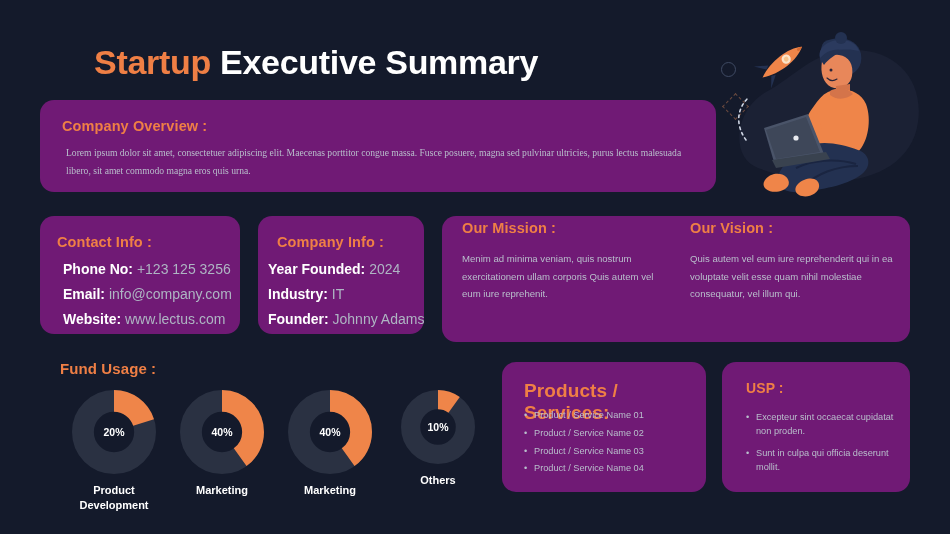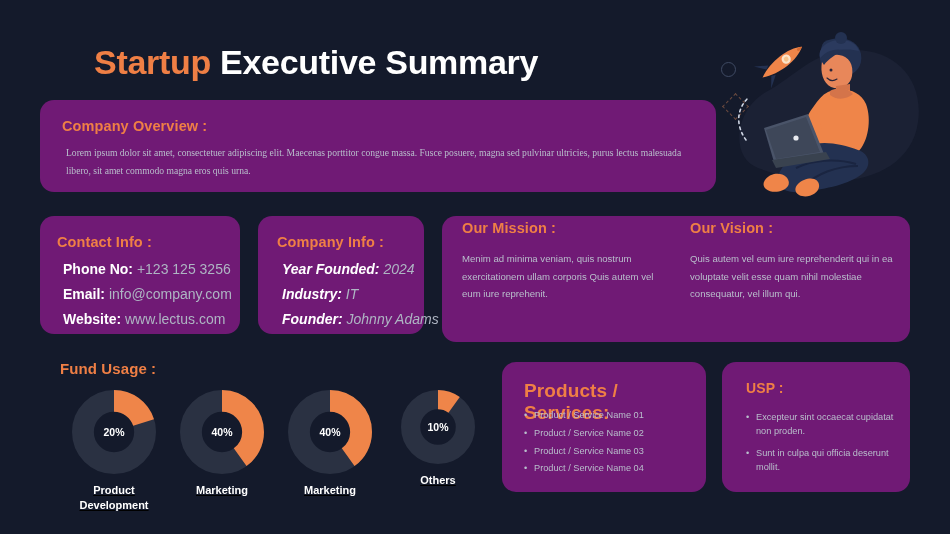--- a/index.html
+++ b/index.html
@@ -64,34 +64,34 @@
   #card-contact { left: 40px; top: 216px; width: 200px; height: 118px; }
   #card-contact .card-title { position: absolute; left: 17px; top: 18px; }
   .kv-list { position: absolute; left: 23px; top: 46px; }
   .kv-row { margin-bottom: 11px; font-size: 14px; line-height: 1; white-space: nowrap; }
   .kv-key { color: #ffffff; font-weight: bold; }
   .kv-val { color: #aeb5c3; font-weight: 400; }
 
   
   #card-company { left: 258px; top: 216px; width: 166px; height: 118px; }
   #card-company .card-title { position: absolute; left: 19px; top: 18px; }
-  #card-company .kv-list { left: 24px; top: 46px; font-style: italic; }
+  #card-company .kv-list { left: 10px; top: 46px; }
 
   
   #card-mv { left: 442px; top: 216px; width: 468px; height: 126px; }
   .mv-col { position: absolute; top: 4px; }
   .mv-col.mission { left: 20px; width: 204px; }
   .mv-col.vision  { left: 248px; width: 204px; }
   .mv-col .card-title { display: block; margin-bottom: 14px; }
 
   
   #fund-usage { position: absolute; left: 60px; top: 360px; width: 420px; height: 140px; }
   #fund-usage .card-title { position: absolute; left: 0; top: 0; font-size: 15px; }
   .donuts { position: absolute; left: 0; top: 30px; display: flex; align-items: flex-start; }
-  .donut-item { width: 108px; text-align: center; text-decoration: underline; }
+  .donut-item { width: 108px; text-align: center; }
   .donut-wrap { position: relative; margin: 0 auto; }
   .donut-label {
     margin-top: 9px;
     color: #ffffff;
     font-size: 11px;
     font-weight: bold;
     line-height: 1.35;
   }
   .donut-center-text {
     position: absolute;

